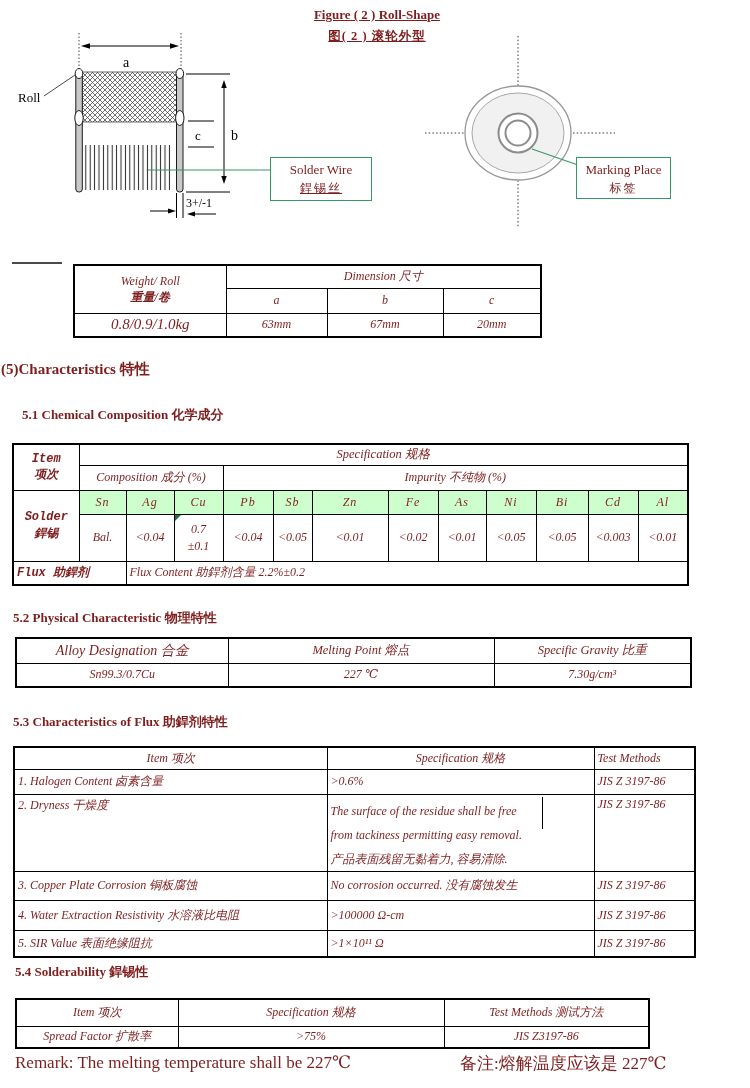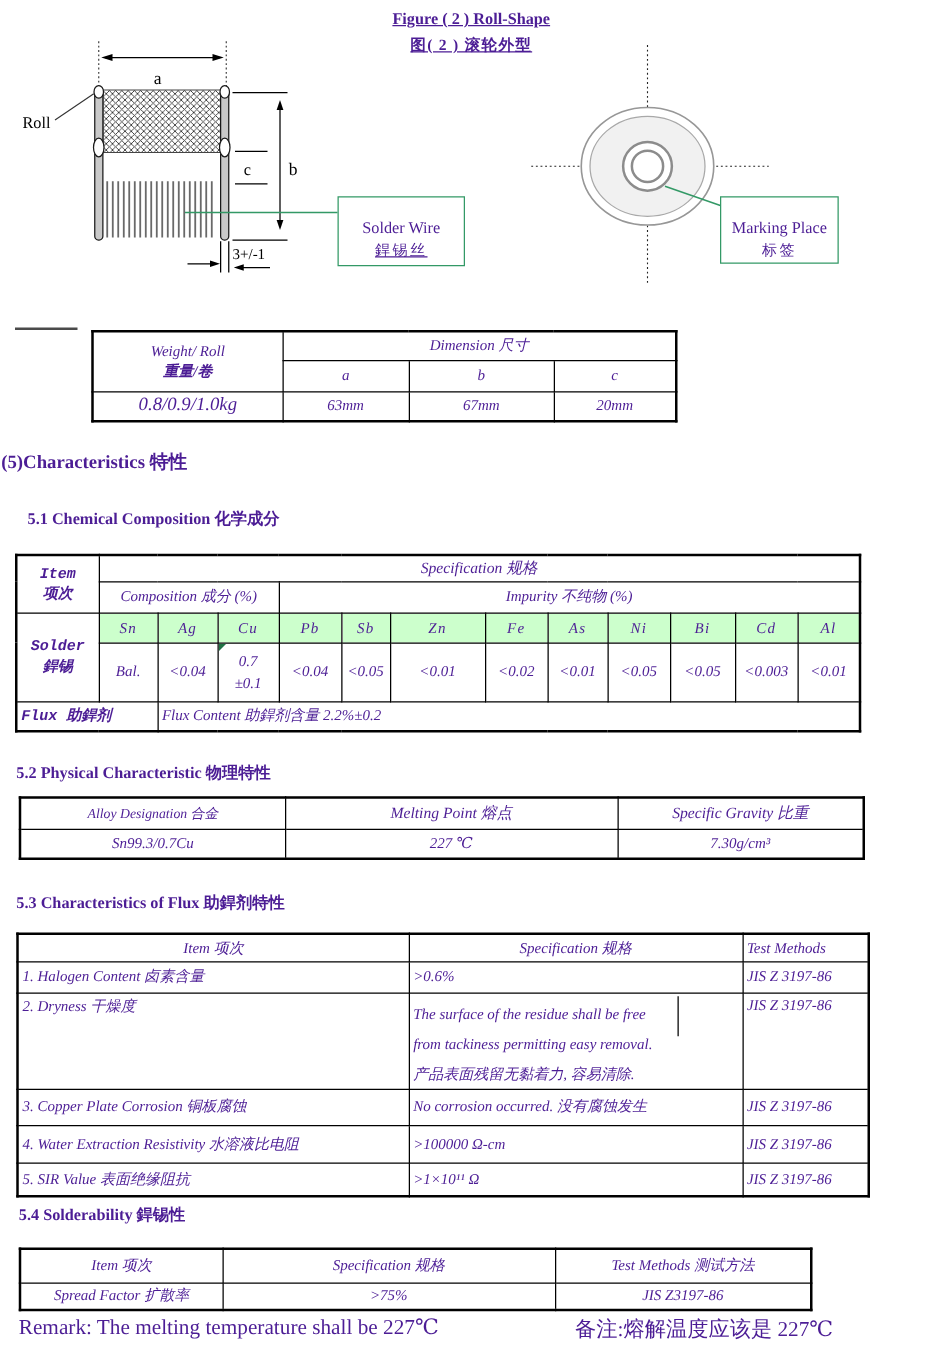--- a/index.html
+++ b/index.html
@@ -1,28 +1,28 @@
 <!DOCTYPE html>
 <html><head>
 <meta charset="utf-8">
 <style>
   html,body { margin:0; padding:0; background:#fff; }
   #page {
     position:relative; width:750px; height:1088px; background:#ffffff;
-    font-family:"Liberation Serif","DejaVu Serif",serif; color:#4c1d95; overflow:hidden;
+    font-family:"Liberation Serif","DejaVu Serif",serif; color:#7f1d1d; overflow:hidden;
   }
   .abs { position:absolute; }
 
   
   .fig-title { position:absolute; width:250px; text-align:center; font-weight:bold;
                font-size:13px; text-decoration:underline; }
 
   
   .callout { position:absolute; border:1.5px solid #339966; background:#fff;
-             text-align:center; line-height:1.45; padding-top:15px; }
+             text-align:center; line-height:1.45; padding-top:3px; }
   .callout .en { font-size:13px; }
   .callout .zh { font-size:12px; letter-spacing:2px; }
   .callout .zh.u { text-decoration:underline; }
 
   
   .sec { position:absolute; font-weight:bold; white-space:nowrap; }
   .sec.lv1 { font-size:15px; }
   .sec.lv2 { font-size:13px; }
 
   
@@ -245,21 +245,21 @@
   <div class="sec lv2" style="left:13px; top:609px;">5.2 Physical Characteristic 物理特性</div>
 
   <table class="frame" style="left:15px; top:637px; width:675px;">
     <colgroup>
         <col style="width:212px">
         <col style="width:266px">
         <col style="width:197px">
       </colgroup>
     <tbody>
         <tr style="height:25px;">
-      <td style="font-size:11px;">Alloy Designation 合金</td>
+      <td style="font-size:14px;">Alloy Designation 合金</td>
       <td style="font-size:12.5px;">Melting Point 熔点</td>
       <td style="font-size:12.5px;">Specific Gravity 比重</td>
     </tr>
     <tr style="height:24px;">
       <td>Sn99.3/0.7Cu</td>
       <td>227 ℃</td>
       <td>7.30g/cm³</td>
     </tr>
   </tbody>
     </table>

